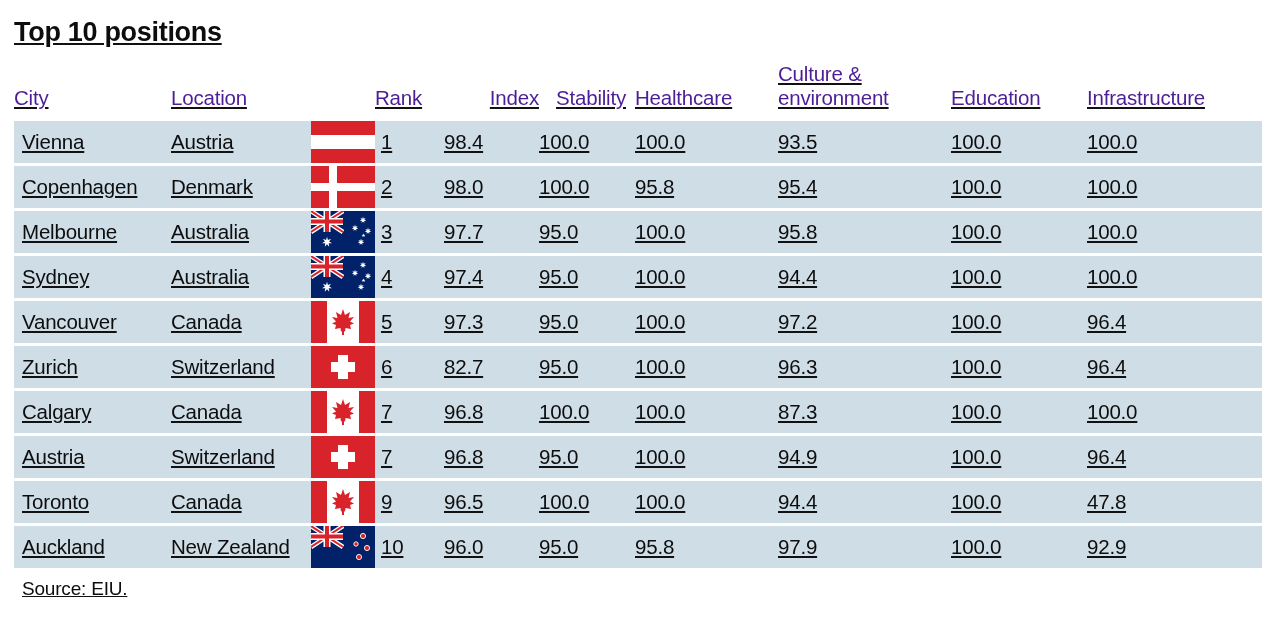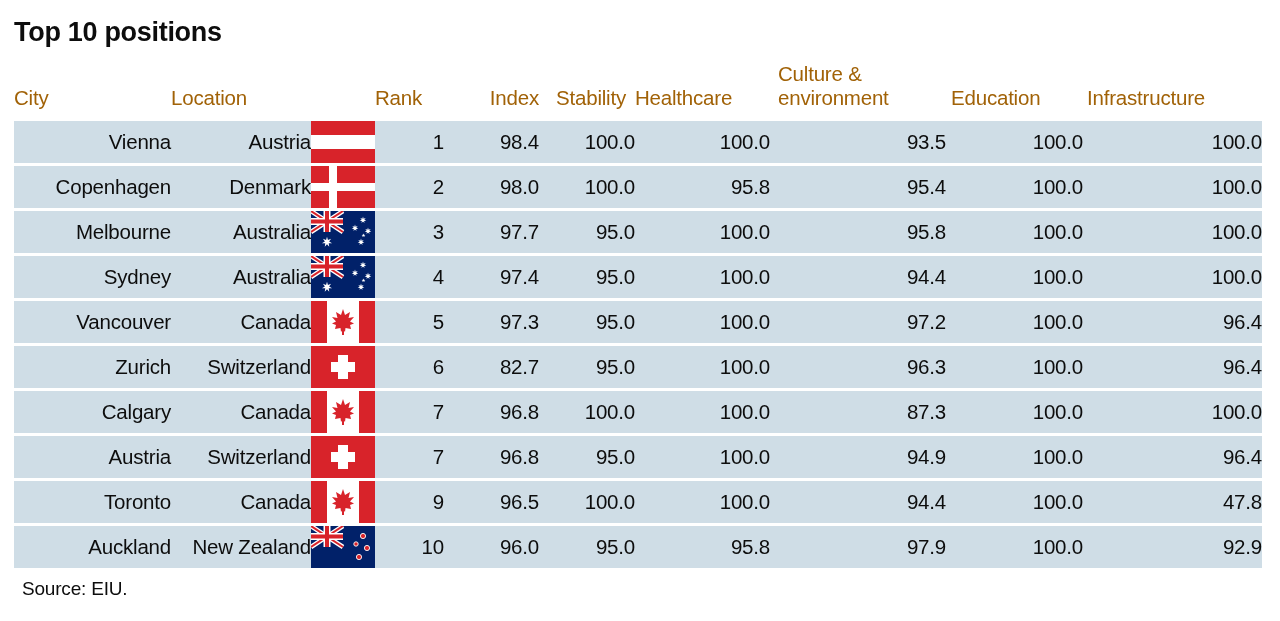--- a/index.html
+++ b/index.html
@@ -4,21 +4,21 @@
 <style>
   * { box-sizing: border-box; }
   html, body {
     margin: 0; padding: 0;
     width: 1280px; height: 621px;
     background: #ffffff;
     font-family: "Liberation Sans", sans-serif;
     color: #111111;
     overflow: hidden;
   }
-  .page { position: relative; width: 1280px; height: 621px; padding: 0 14px; }
+  .page { position: relative; width: 1280px; height: 621px; padding: 0 14px; text-decoration: underline; }
 
   .title {
     font-size: 27px;
     font-weight: bold;
     letter-spacing: -0.3px;
     padding-top: 16px;
     line-height: 32px;
     color: #0d0d0d;
   }
 
@@ -26,38 +26,38 @@
     width: 1248px;
     border-collapse: separate;
     border-spacing: 0 3px;
     margin-top: 11px;
     table-layout: fixed;
   }
 
   thead th {
     font-weight: normal;
     font-size: 20.5px;
-    color: #a16207;
+    color: #4c1d95;
     vertical-align: bottom;
     padding: 0 0 8px 0;
     line-height: 24px;
     letter-spacing: -0.2px;
   }
   th.h-city      { width: 157px; text-align: left; }
   th.h-location  { width: 140px; text-align: left; }
   th.h-flag      { width: 64px;  text-align: left; }
   th.h-rank      { width: 69px;  text-align: left; }
   th.h-index     { width: 95px;  text-align: right; }
   th.h-stab      { width: 96px;  text-align: right; padding-right: 9px;}
   th.h-health    { width: 135px; text-align: left; padding-right: 14px;}
   th.h-culture   { width: 176px; text-align: left;  padding-left: 8px;}
   th.h-edu       { width: 137px; text-align: left;  padding-left: 5px;}
   th.h-infra     { width: 179px; text-align: left;  padding-left: 4px;}
 
-  tbody tr { background: #cfdde6; text-align: right; }
+  tbody tr { background: #cfdde6; }
   tbody td {
     height: 42px;
     font-size: 20.5px;
     line-height: 42px;
     color: #0d0d0d;
     padding: 0;
     letter-spacing: -0.2px;
     vertical-align: middle;
   }
   td.c-city     { padding-left: 8px; }

